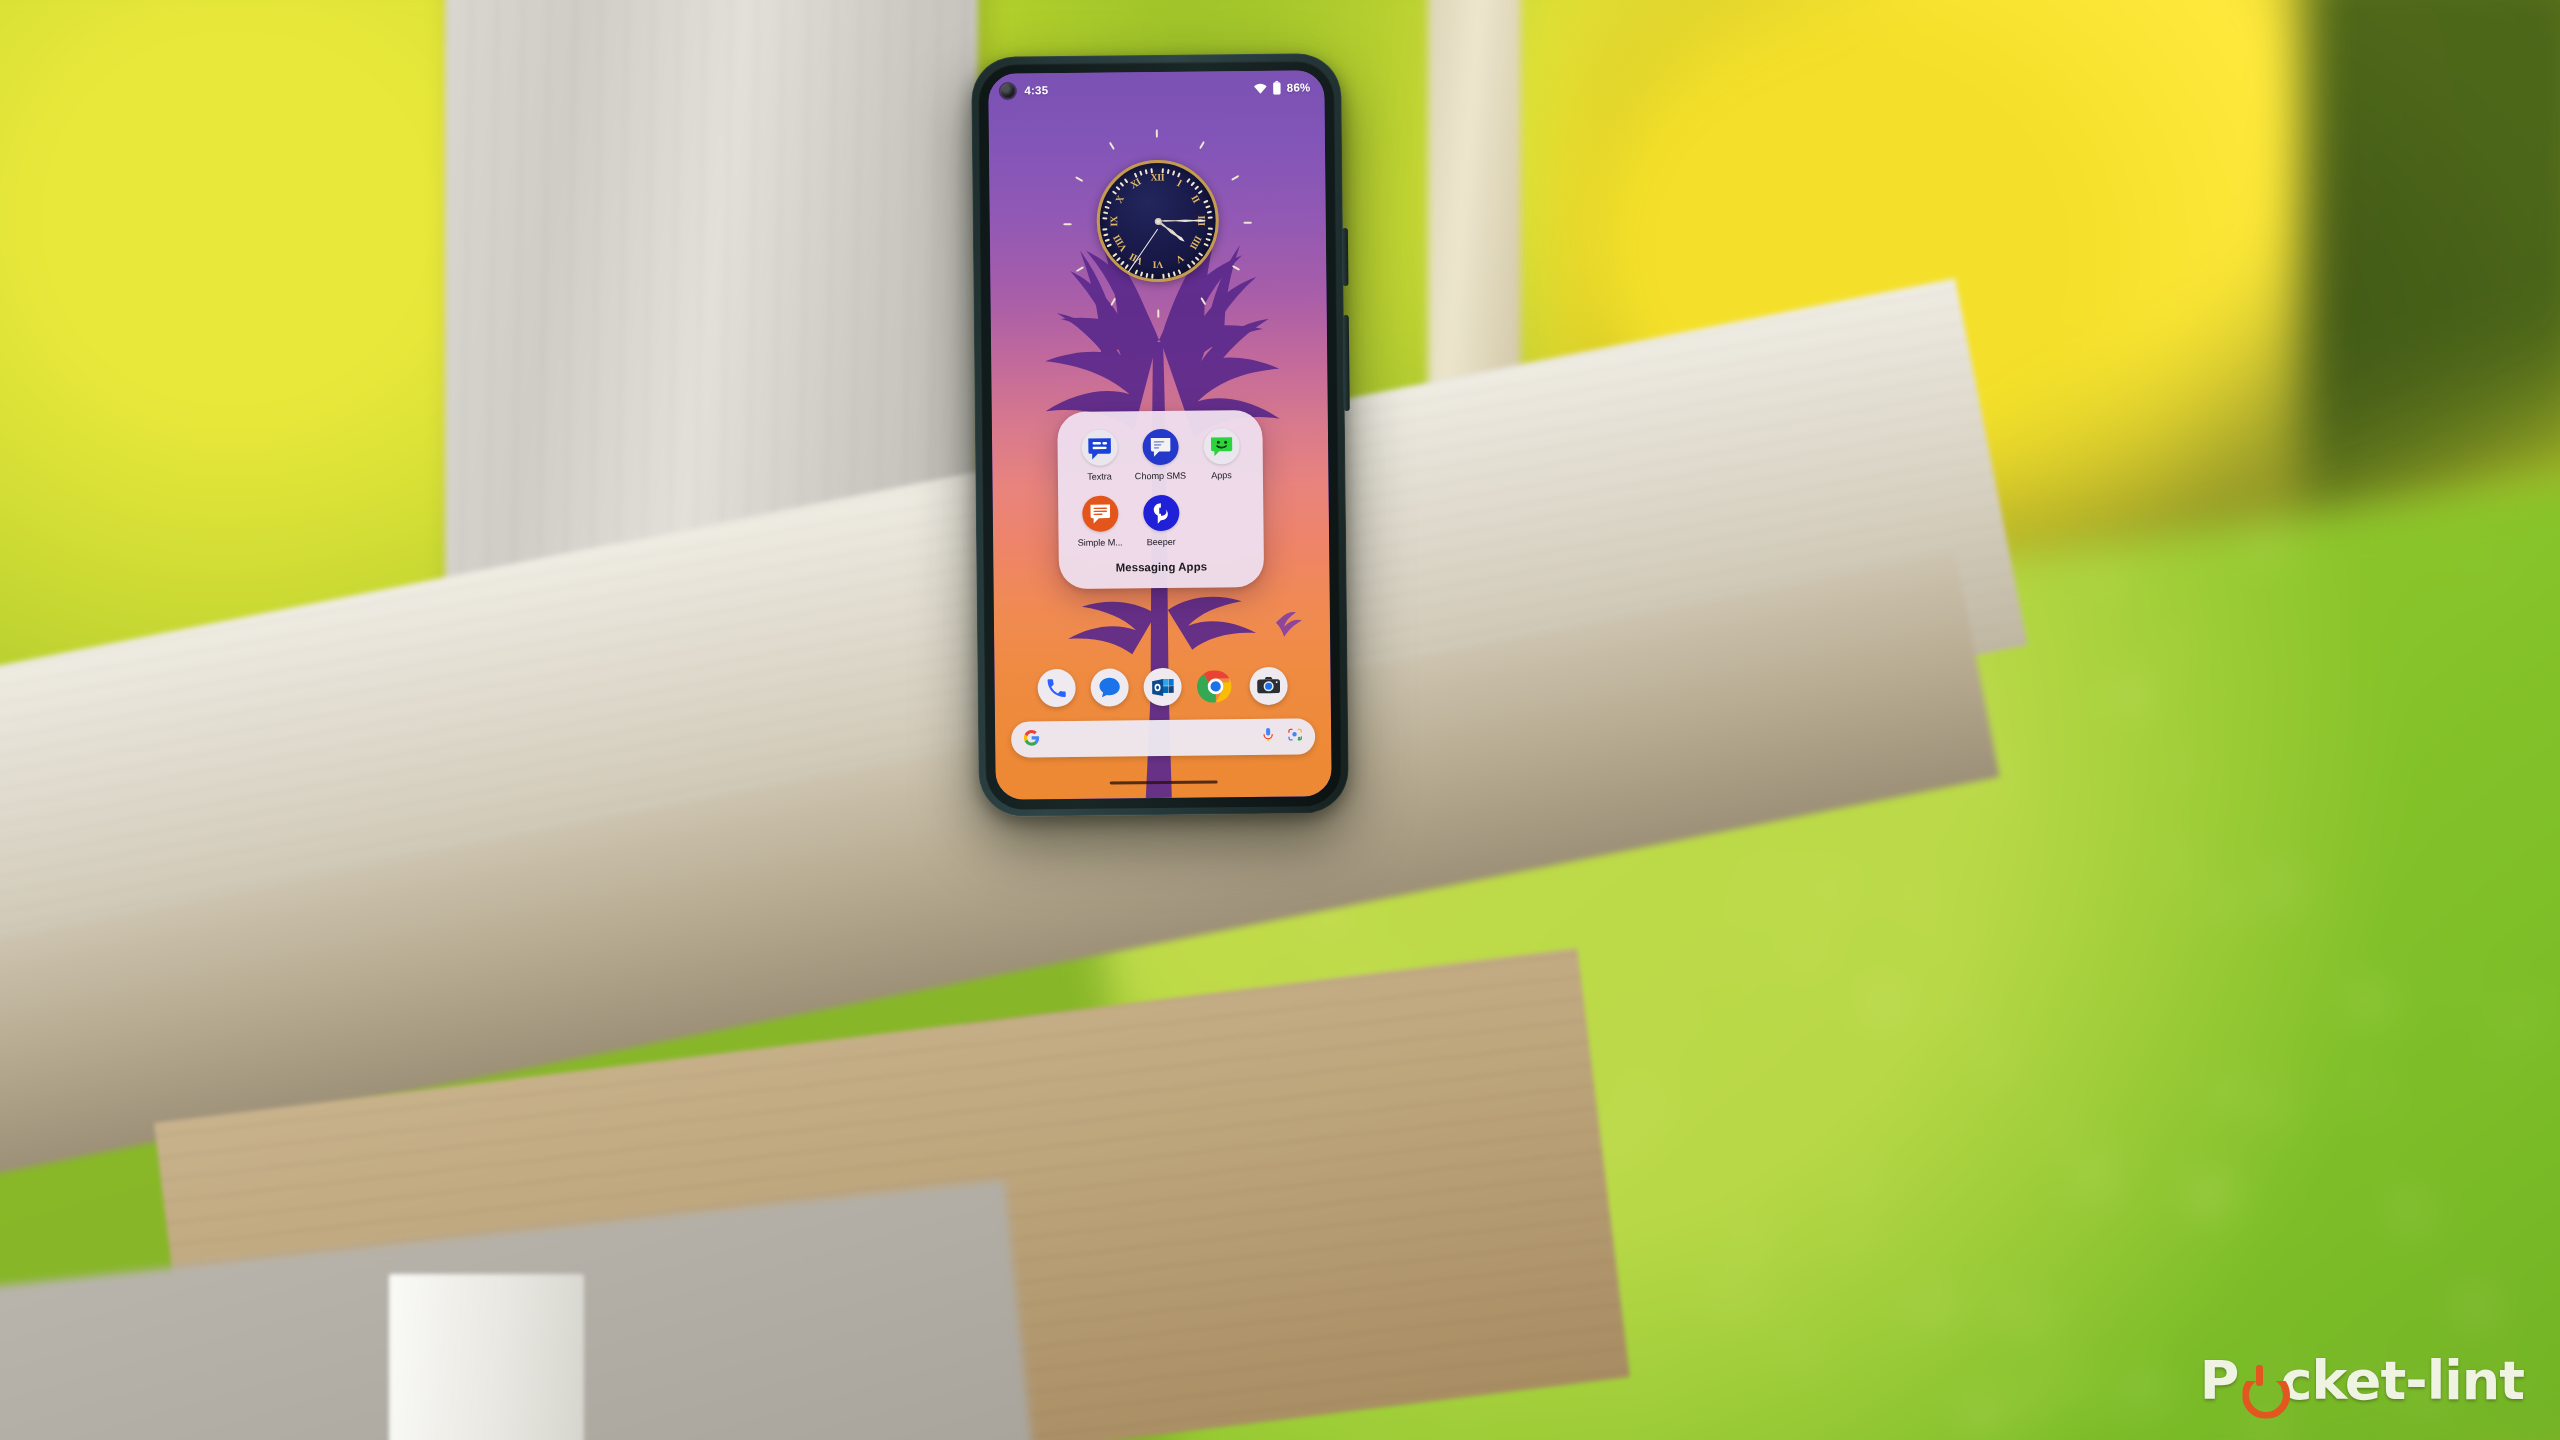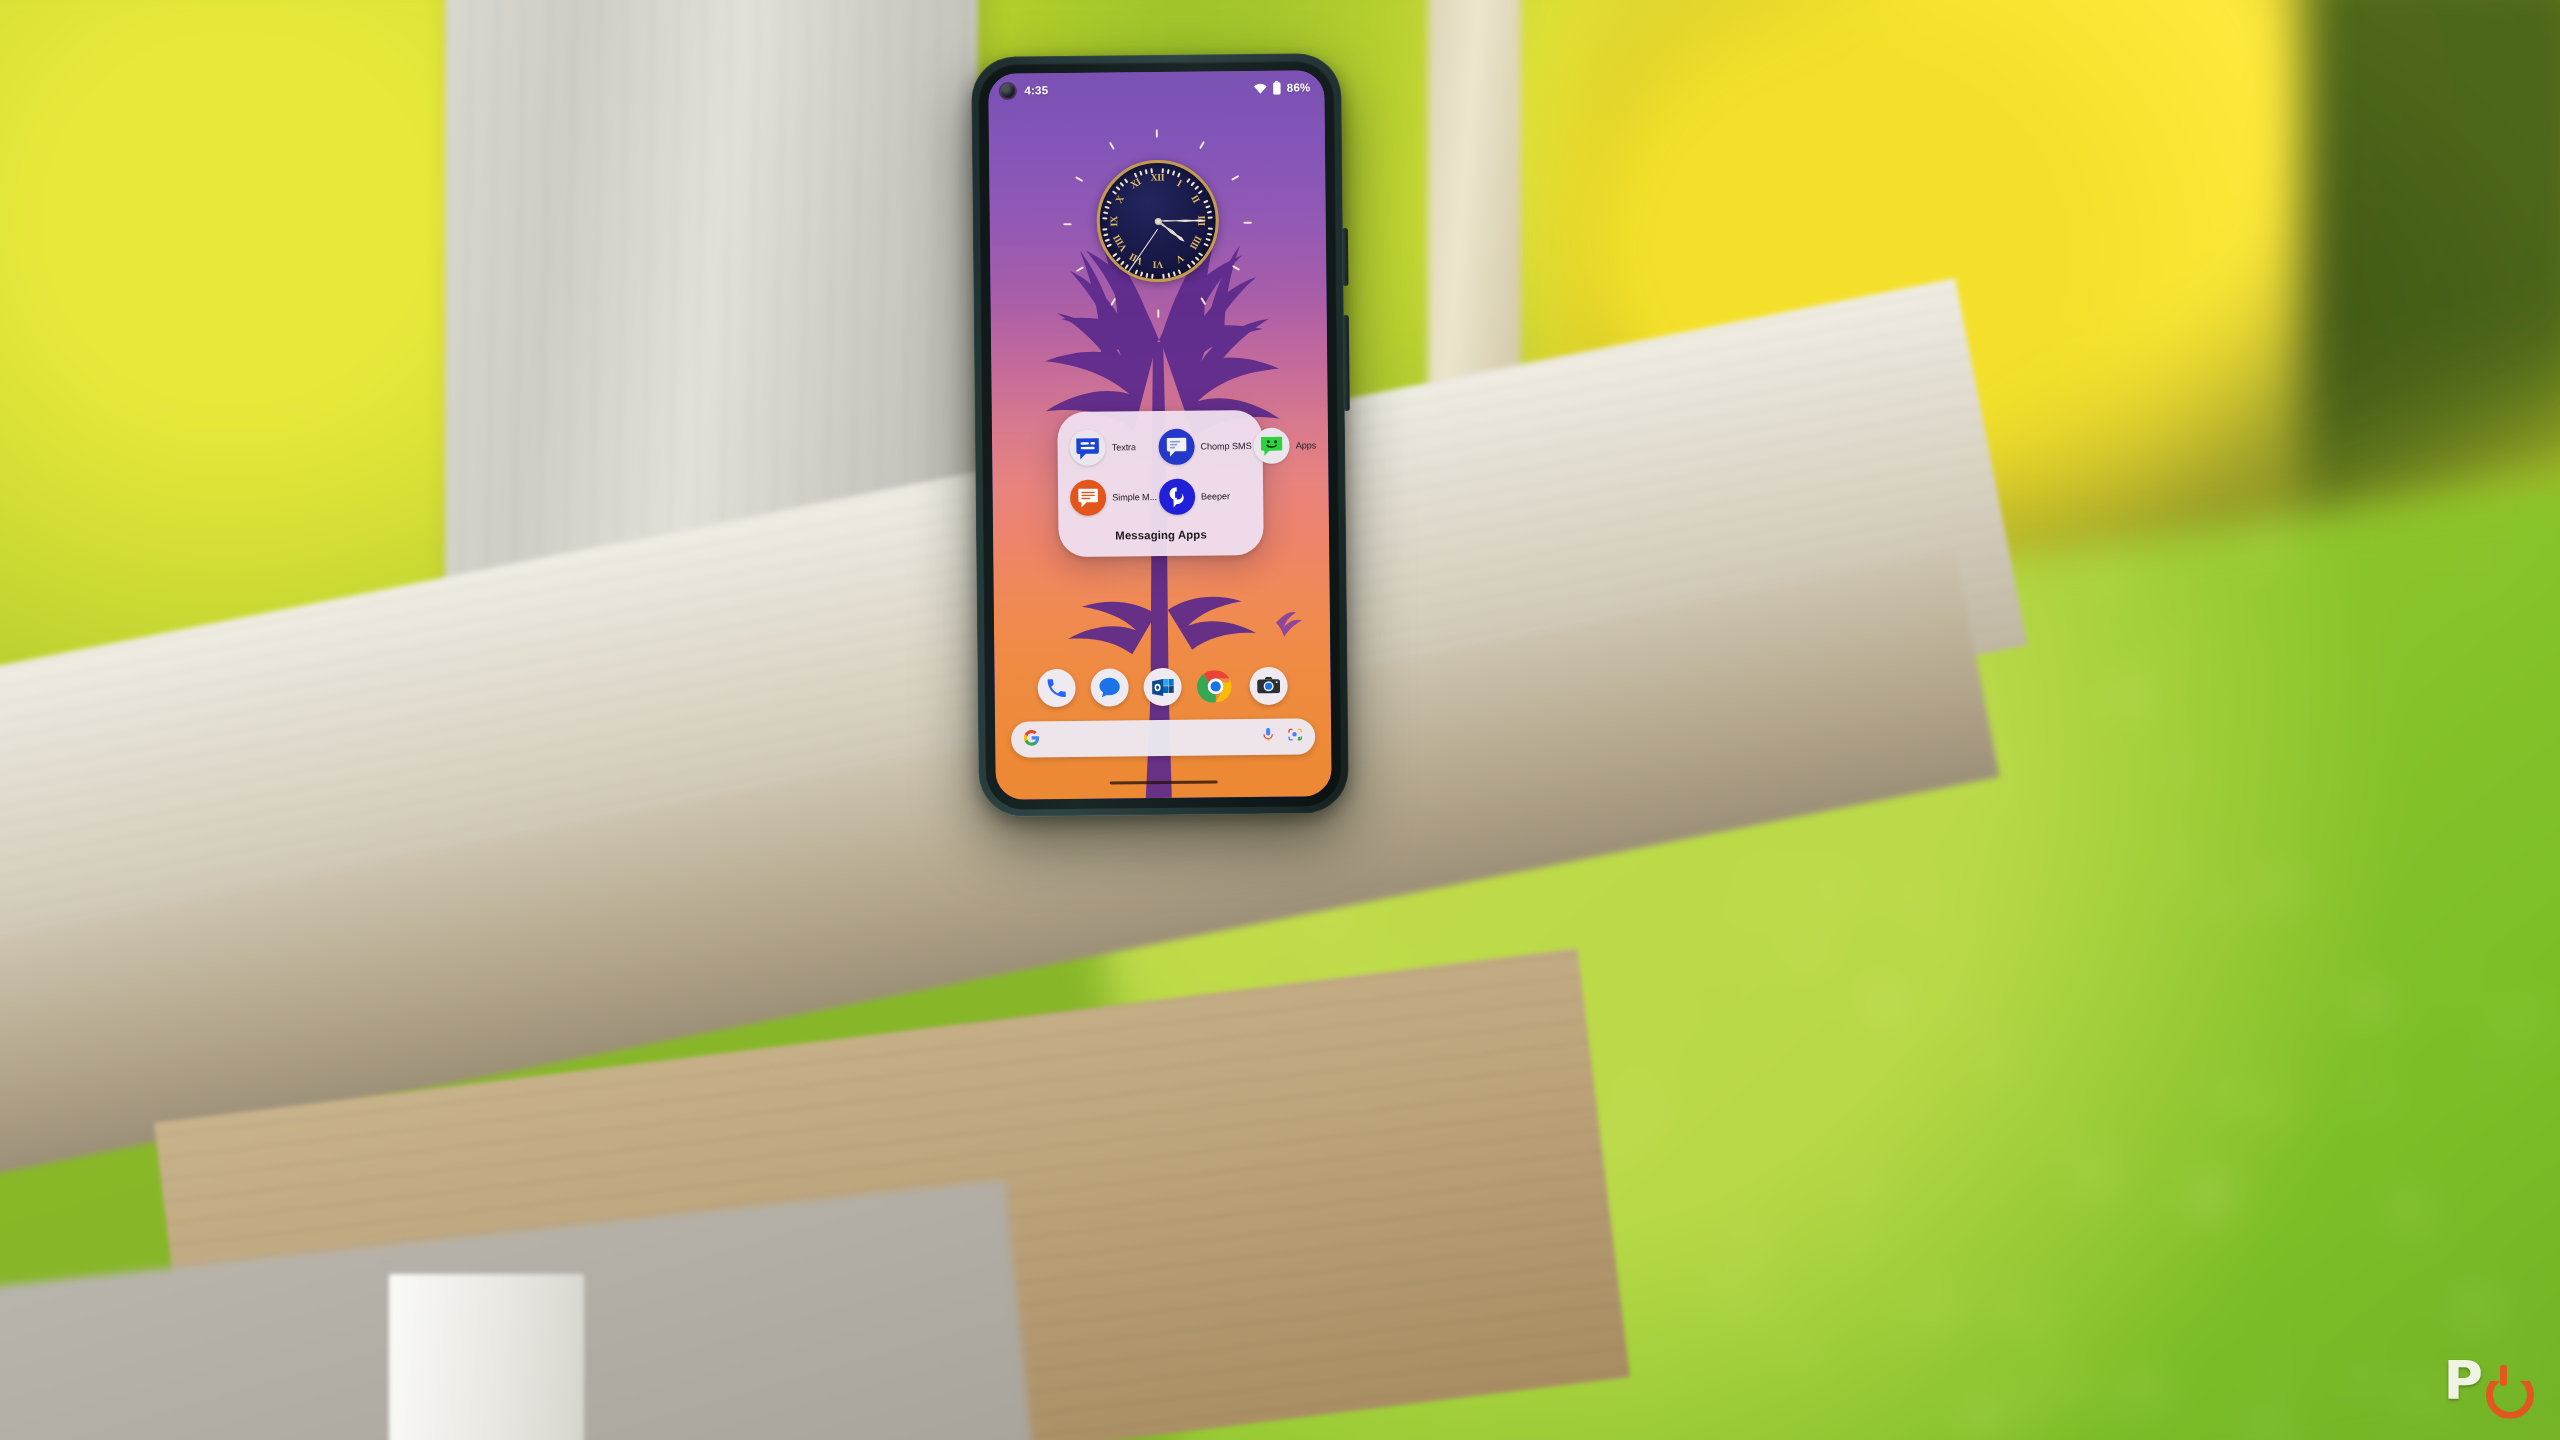--- a/index.html
+++ b/index.html
@@ -264,21 +264,21 @@
     background:rgba(237,221,236,.965);
     border-radius:28px;
     padding:18px 12px 12px;
     box-shadow:0 10px 30px rgba(40,10,50,.28), 0 2px 6px rgba(0,0,0,.15);
   }
   .folder-grid{
     display:grid; grid-template-columns:repeat(3,1fr);
     row-gap:14px; column-gap:2px;
   }
   .app{
-    display:flex; flex-direction:row; align-items:center; gap:6px;
+    display:flex; flex-direction:column; align-items:center; gap:6px;
     cursor:pointer;
   }
   .appicon{
     width:36px; height:36px; border-radius:50%;
     display:flex; align-items:center; justify-content:center;
     position:relative; overflow:hidden;
     box-shadow:0 1px 3px rgba(0,0,0,.16);
   }
   .applabel{
     font-size:9.2px; color:#1d1b20; letter-spacing:-.1px;
@@ -764,13 +764,14 @@
       </div>
     </div>
 
     <div class="navpill"></div>
   </div>
 </div>
 
 <div id="watermark">
   <span>P</span>
   <span class="wm-power"></span>
+  <span>cket-lint</span>
 </div>
 
 </body></html>

